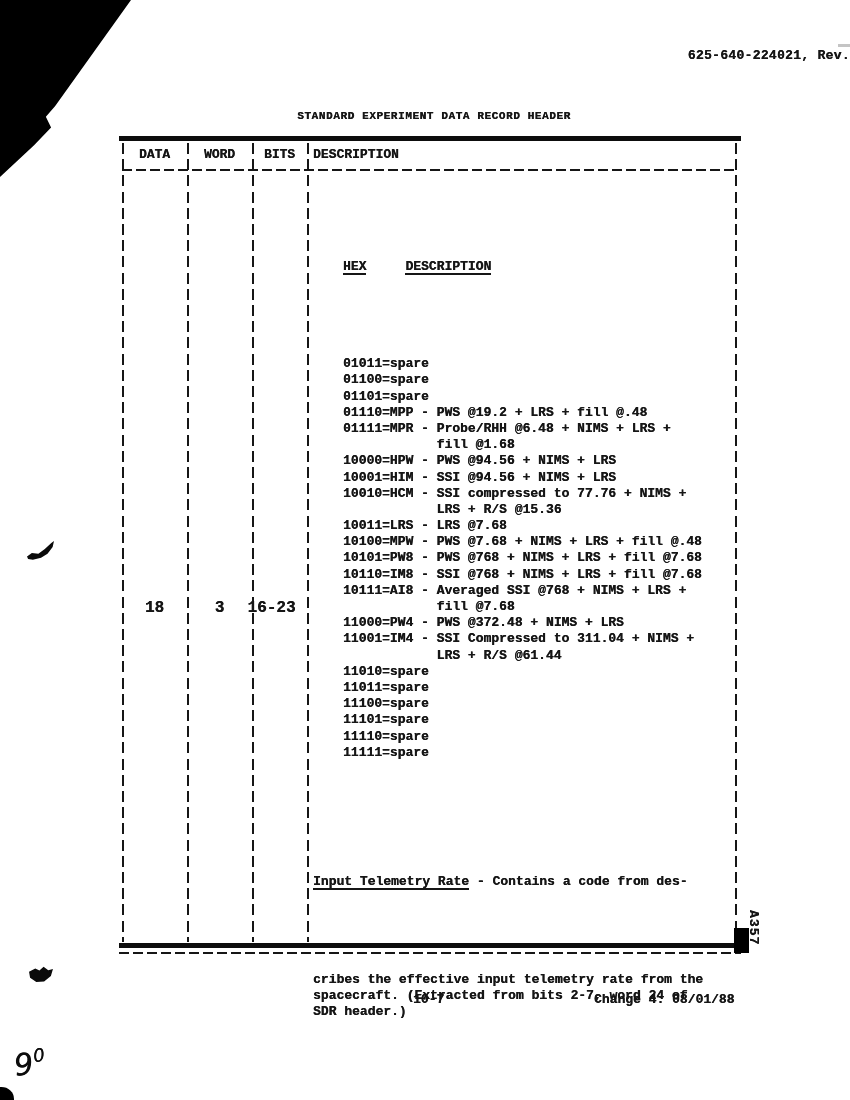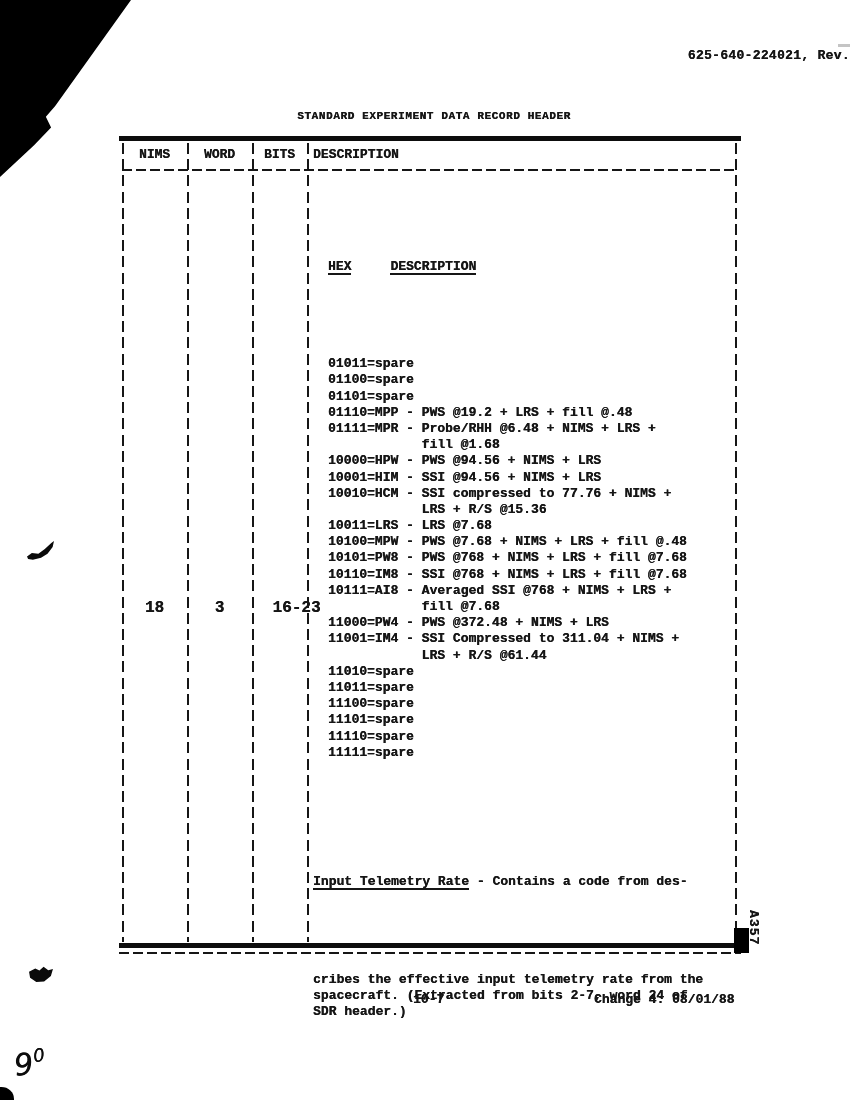--- a/index.html
+++ b/index.html
@@ -45,30 +45,30 @@
   .v5 { left:735px; top:143px; height:799px; }
 
   .colhead { top:147px; font-size:13px; text-align:center; }
   .ch-item { left:122px; width:65px; }
   .ch-word { left:187px; width:65px; }
   .ch-bits { left:252px; width:55px; }
   .ch-desc { left:313px; width:200px; text-align:left; }
 
   
   .bodytext { left:313px; top:178px; width:424px; font-size:13px; line-height:16.2px; white-space:pre; }
-  .hexsec { margin-left:15px; }
+  .hexsec { margin-left:30px; }
   .u { display:inline-block; line-height:13px; border-bottom:2px solid #161616; }
   .desc-gap { margin-left:39px; }
   .line { height:16.2px; }
 
   
   .cell18 { top:599px; font-size:16px; text-align:center; }
   .c-item { left:122px; width:65px; }
   .c-word { left:187px; width:65px; }
-  .c-bits { left:269px; width:55px; }
+  .c-bits { left:244px; width:55px; }
 
   
   .pageno { left:413px; top:992px; font-size:13px; }
   .changenote { left:562px; top:992px; font-size:13px;margin-left:32px; }
 
   
   .stamp { left:745px; top:910px; width:16px; height:54px; font-size:13px;
     writing-mode:vertical-rl; text-orientation:sideways; letter-spacing:1px; }
   .stamp-bar { left:734px; top:928px; width:15px; height:25px; background:#000; }
 </style>
@@ -90,21 +90,21 @@
   <div class="abs t-top"></div>
   <div class="abs h-dash t-headsep"></div>
   <div class="abs t-bottom"></div>
   <div class="abs h-dash t-bottom-dash"></div>
   <div class="abs vline v1"></div>
   <div class="abs vline v2"></div>
   <div class="abs vline v3"></div>
   <div class="abs vline v4"></div>
   <div class="abs vline v5"></div>
 
-  <div class="abs colhead ch-item">NIMS</div>
+  <div class="abs colhead ch-item">DATA</div>
   <div class="abs colhead ch-word">WORD</div>
   <div class="abs colhead ch-bits">BITS</div>
   <div class="abs colhead ch-desc">DESCRIPTION</div>
 
   <div class="abs cell18 c-item">18</div>
   <div class="abs cell18 c-word">3</div>
   <div class="abs cell18 c-bits">16-23</div>
 
   <div class="abs bodytext">
 

